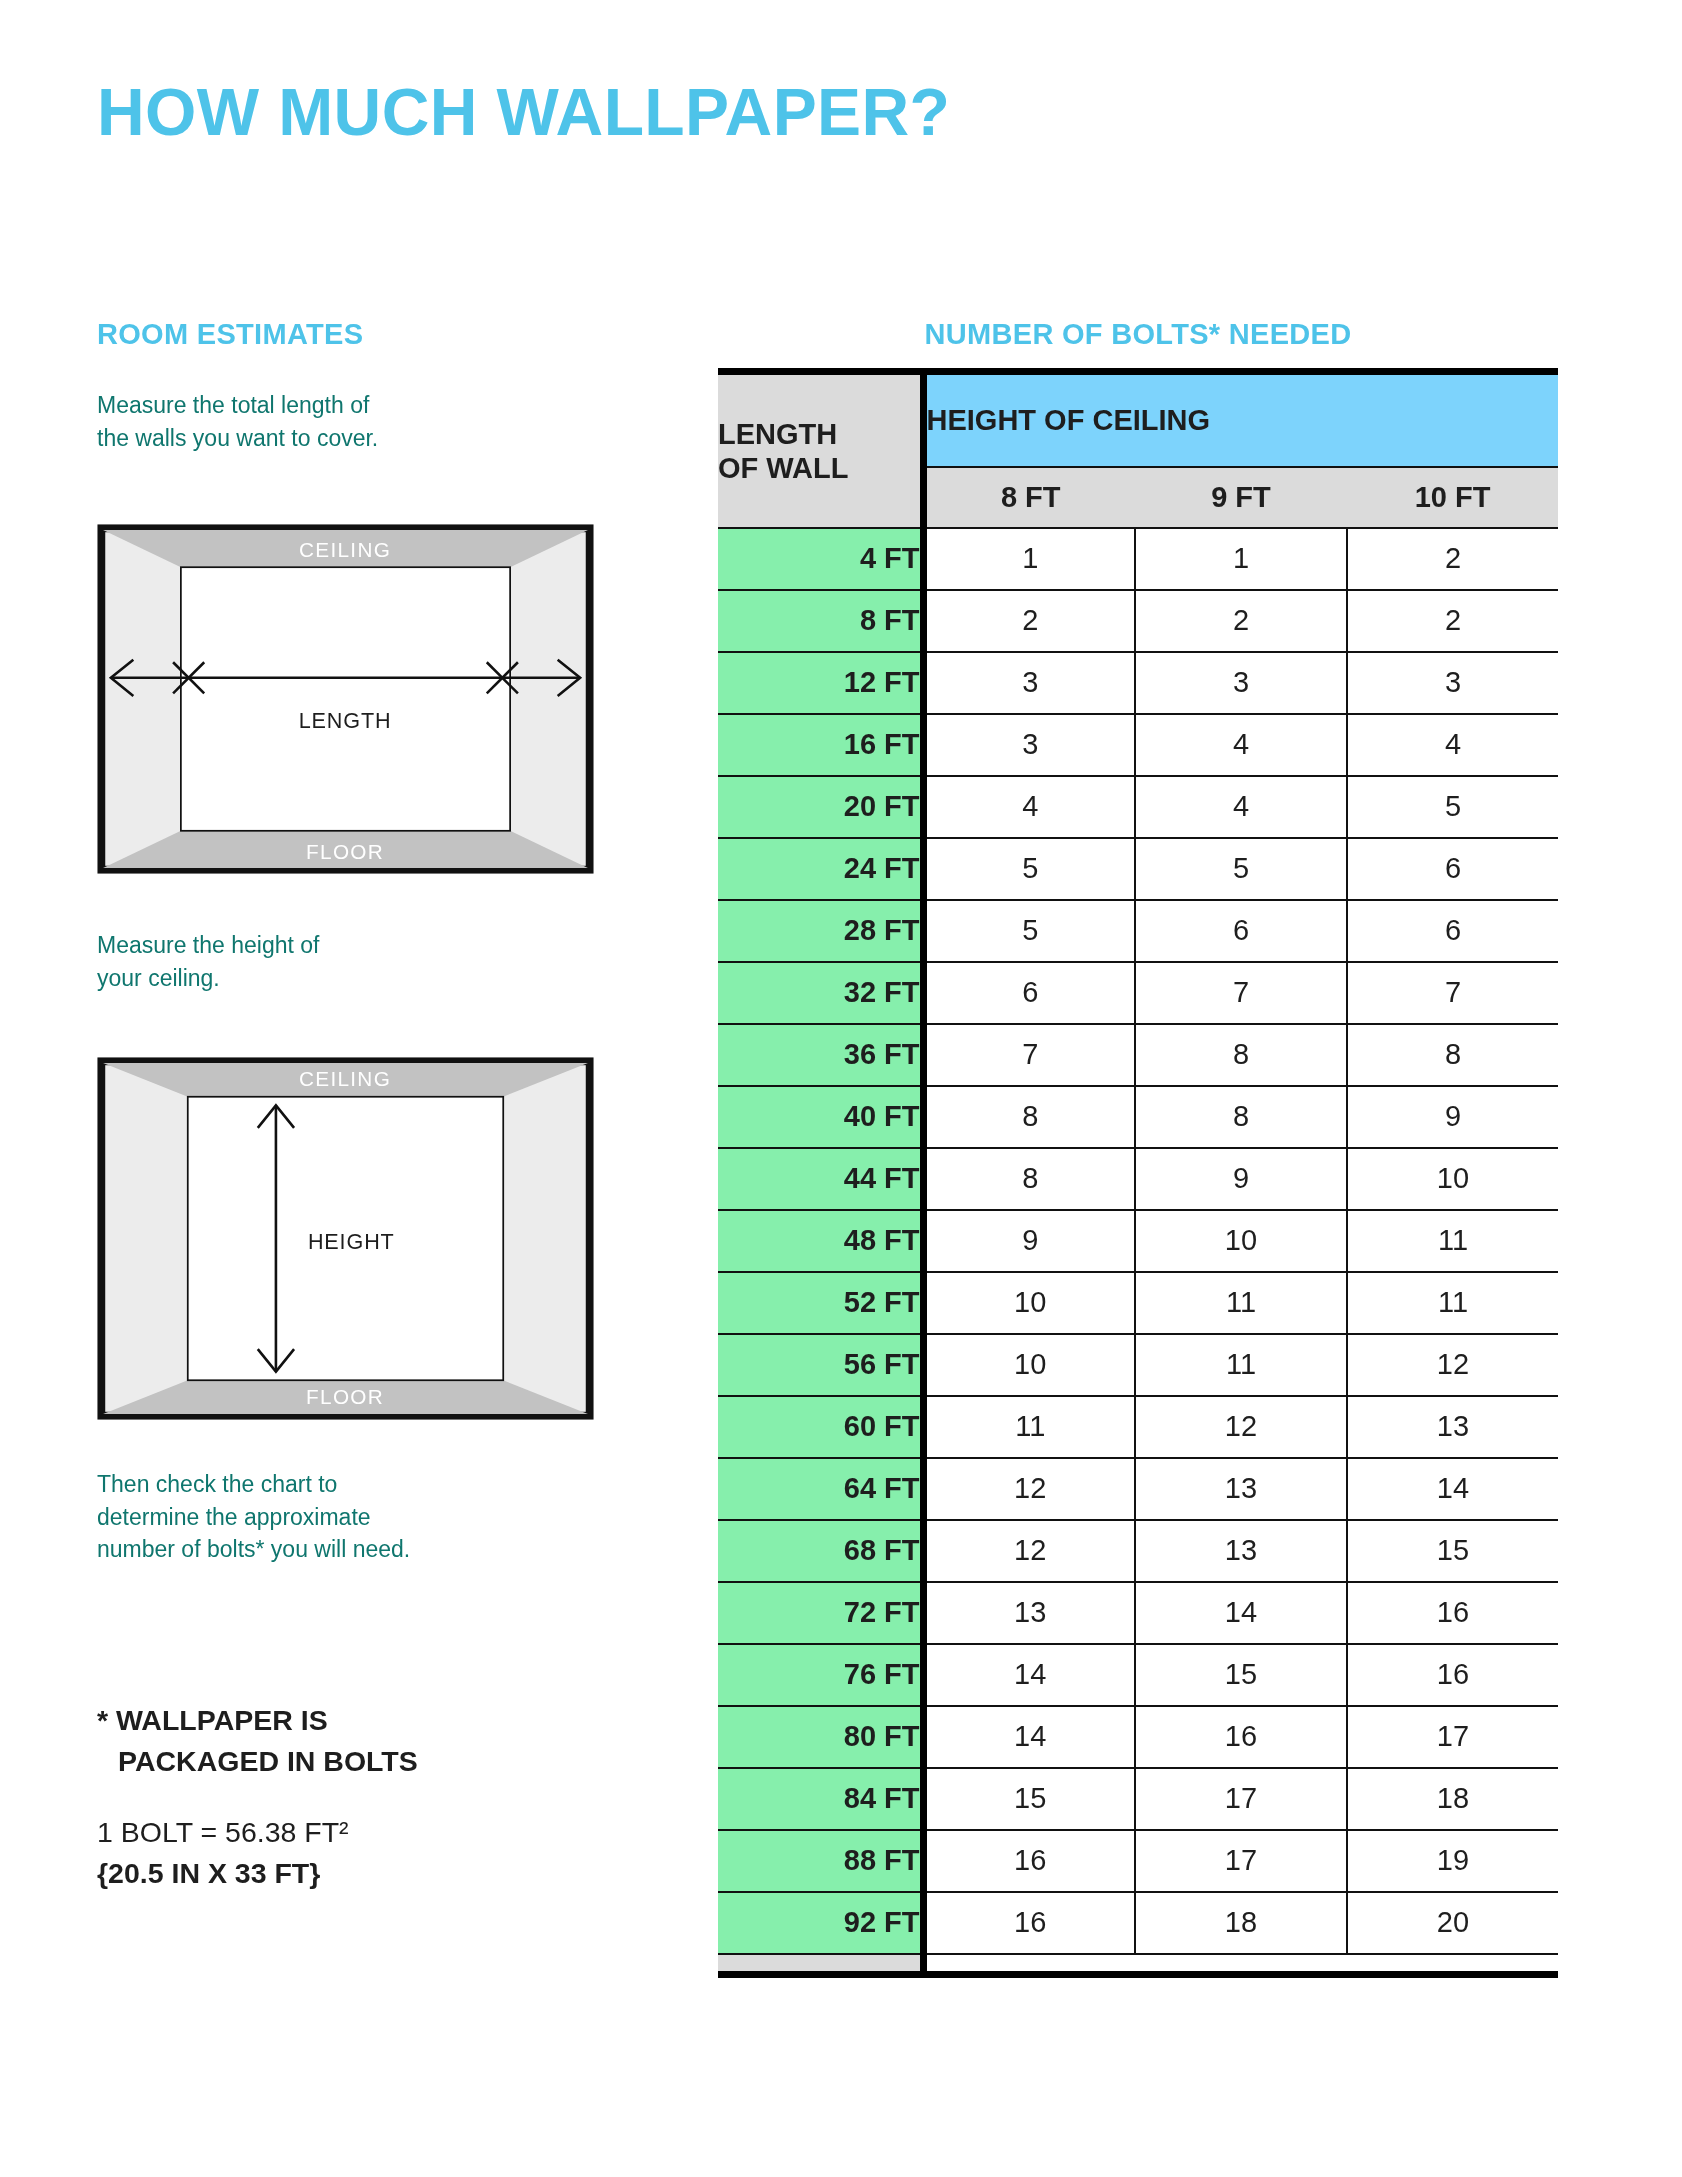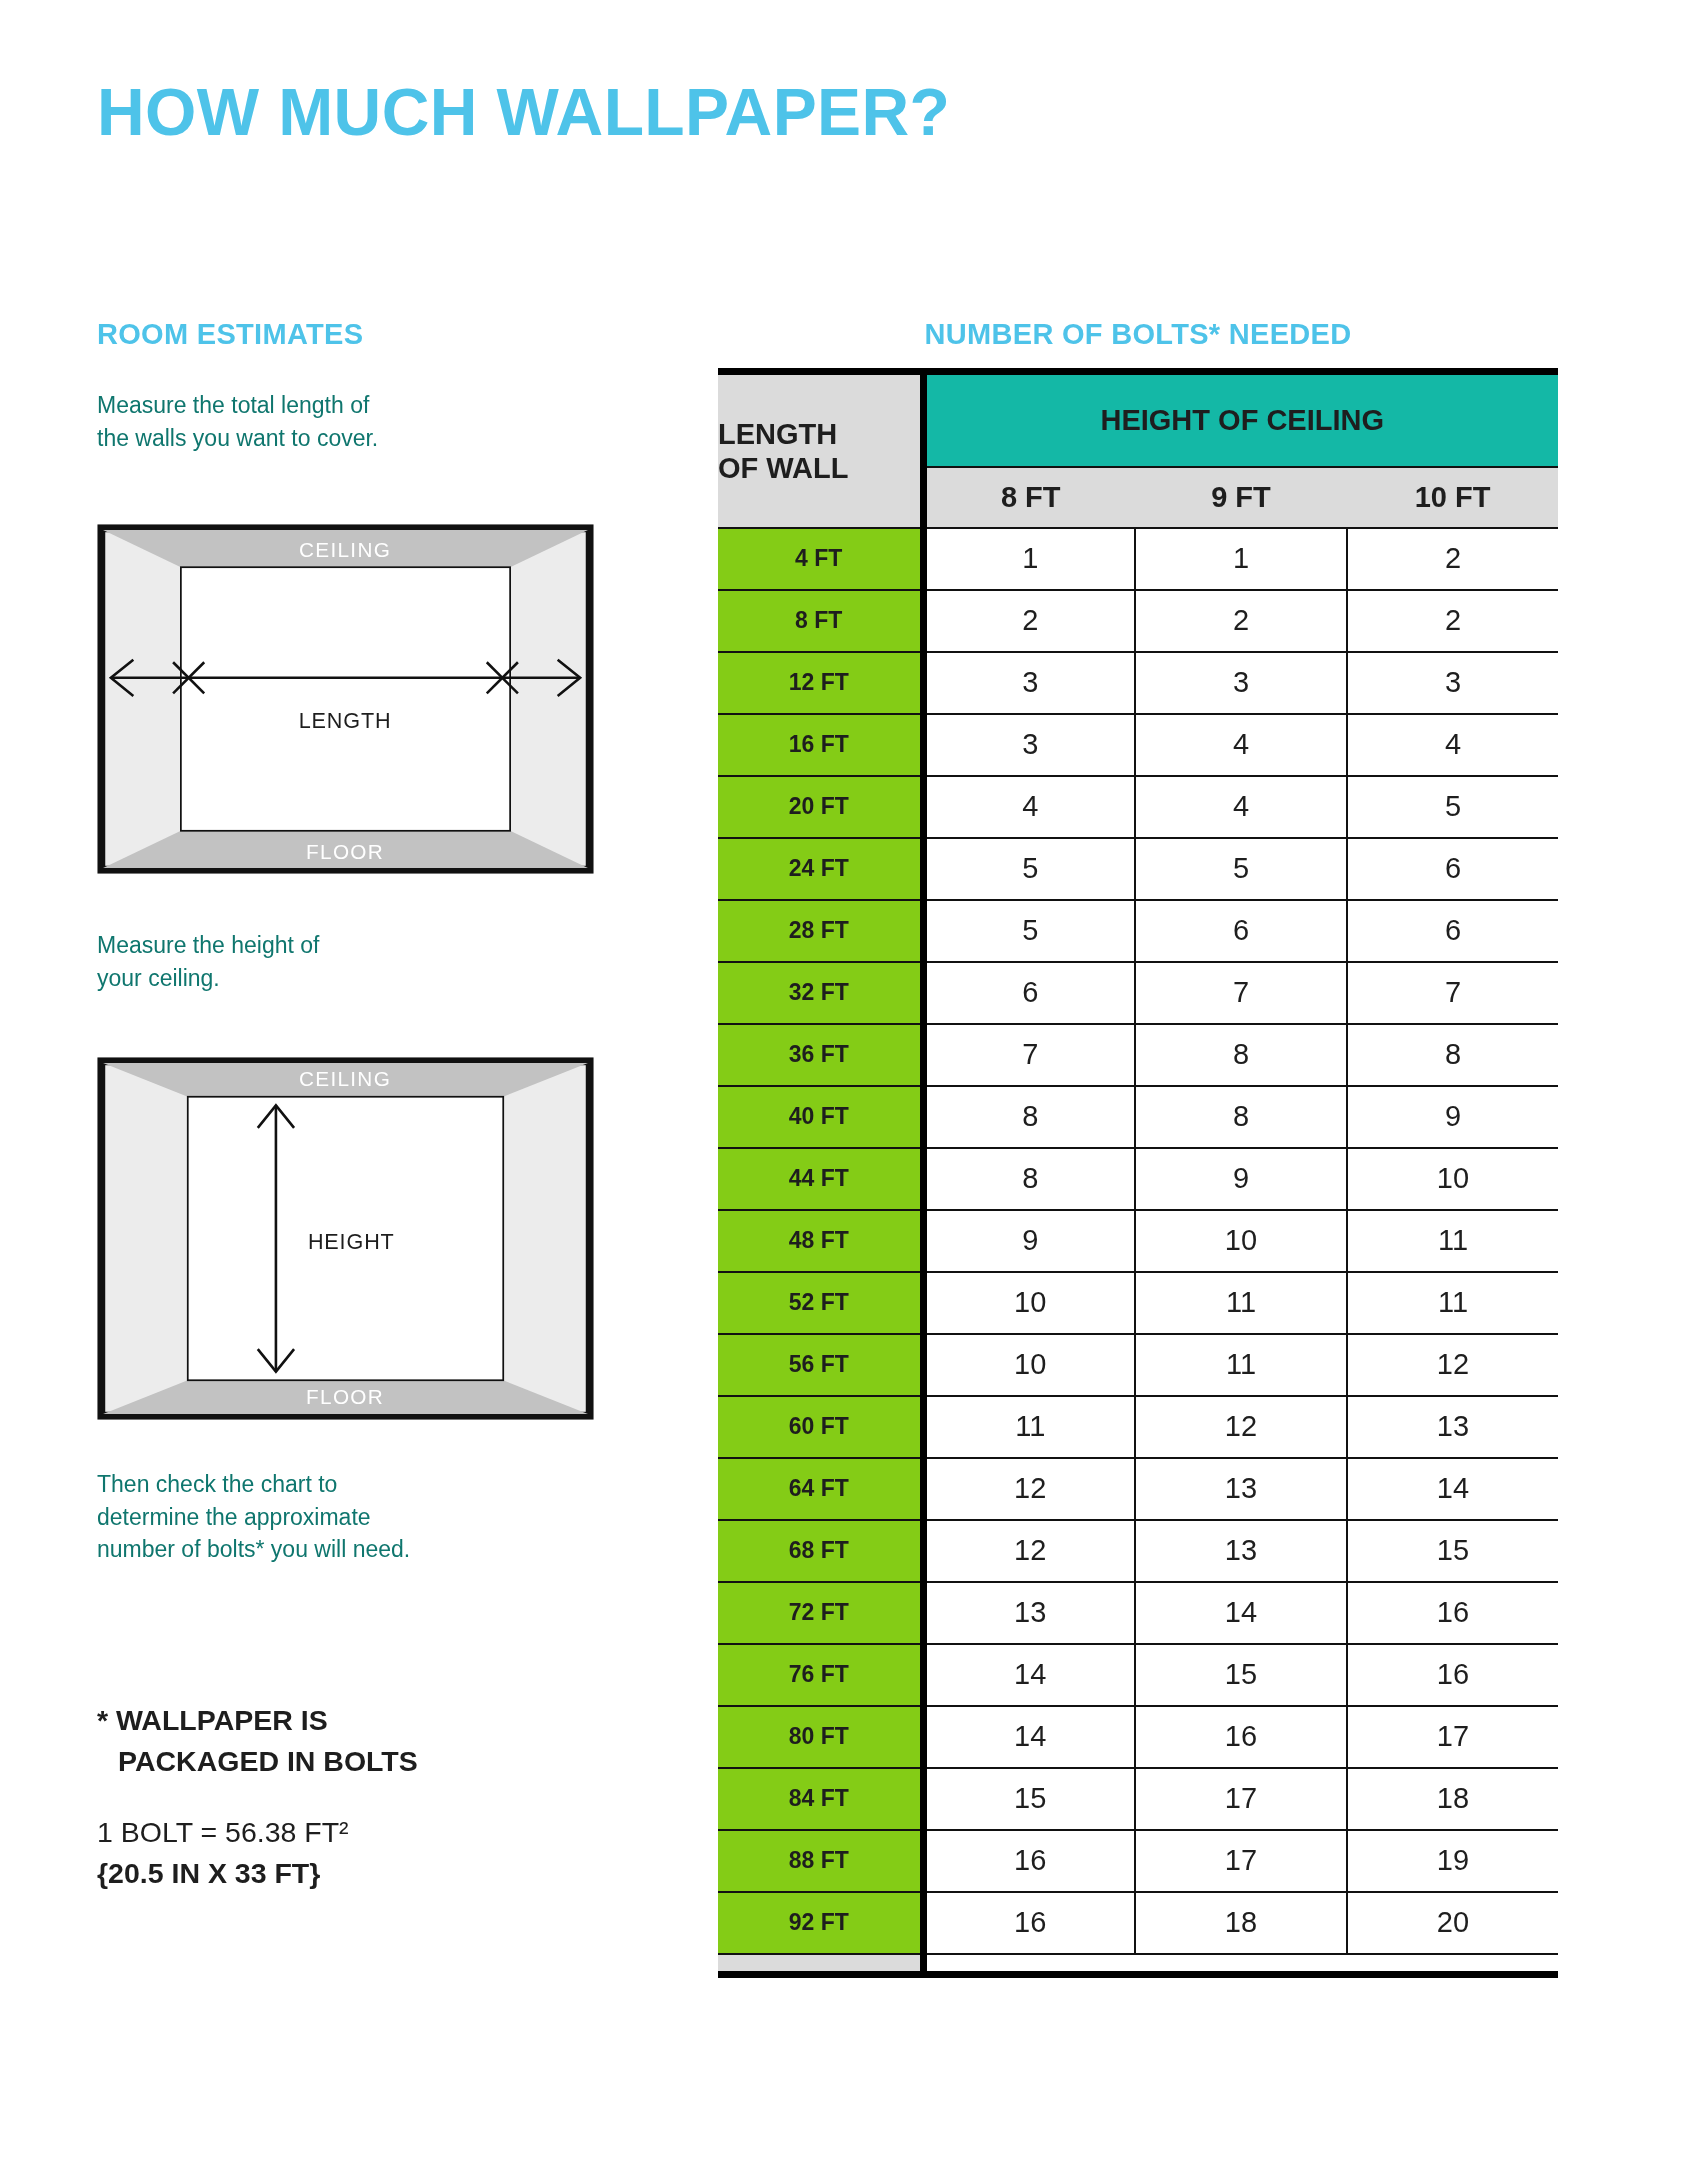--- a/index.html
+++ b/index.html
@@ -46,33 +46,33 @@
     width:100%; border-collapse:collapse; table-layout:fixed;
     border-top:7.8px solid #000; border-bottom:7.8px solid #000;
   }
   table.bolts td { padding:0; }
   .len-header {
     background:#DBDBDB; border-right:7px solid #000; border-bottom:2.6px solid #111;
     font-weight:700; font-size:29px; line-height:1.18;
     text-align:left; padding-left:28px; vertical-align:middle; white-space:pre-line;
   }
   .span-header {
-    background:#14b8a6; border-bottom:2.6px solid #111;
-    height:95px; text-align:center; vertical-align:middle;
+    background:#7dd3fc; border-bottom:2.6px solid #111;
+    height:95px; text-align:left; vertical-align:middle;
     font-weight:700; font-size:29px;
   }
   .ft-header {
     background:#DBDBDB; border-bottom:2.6px solid #111;
     height:61px; text-align:center; vertical-align:middle;
     font-weight:700; font-size:29px;
   }
   .len-cell {
-    background:#84cc16; border-right:7px solid #000; border-bottom:2.6px solid #111;
-    height:62px; text-align:center; vertical-align:middle;
-    font-weight:700; font-size:23px;
+    background:#86efac; border-right:7px solid #000; border-bottom:2.6px solid #111;
+    height:62px; text-align:right; vertical-align:middle;
+    font-weight:700; font-size:29px;
   }
   .val-cell {
     background:#ffffff; border-bottom:2.6px solid #111;
     height:62px; text-align:center; vertical-align:middle;
     font-size:29px;
   }
   .val-cell + .val-cell { border-left:2.6px solid #111; }
   .foot-row td { border-bottom:none; height:21px; background:#ffffff; }
   .foot-row .foot-len { background:#DBDBDB; border-right:7px solid #000; }
 </style>

